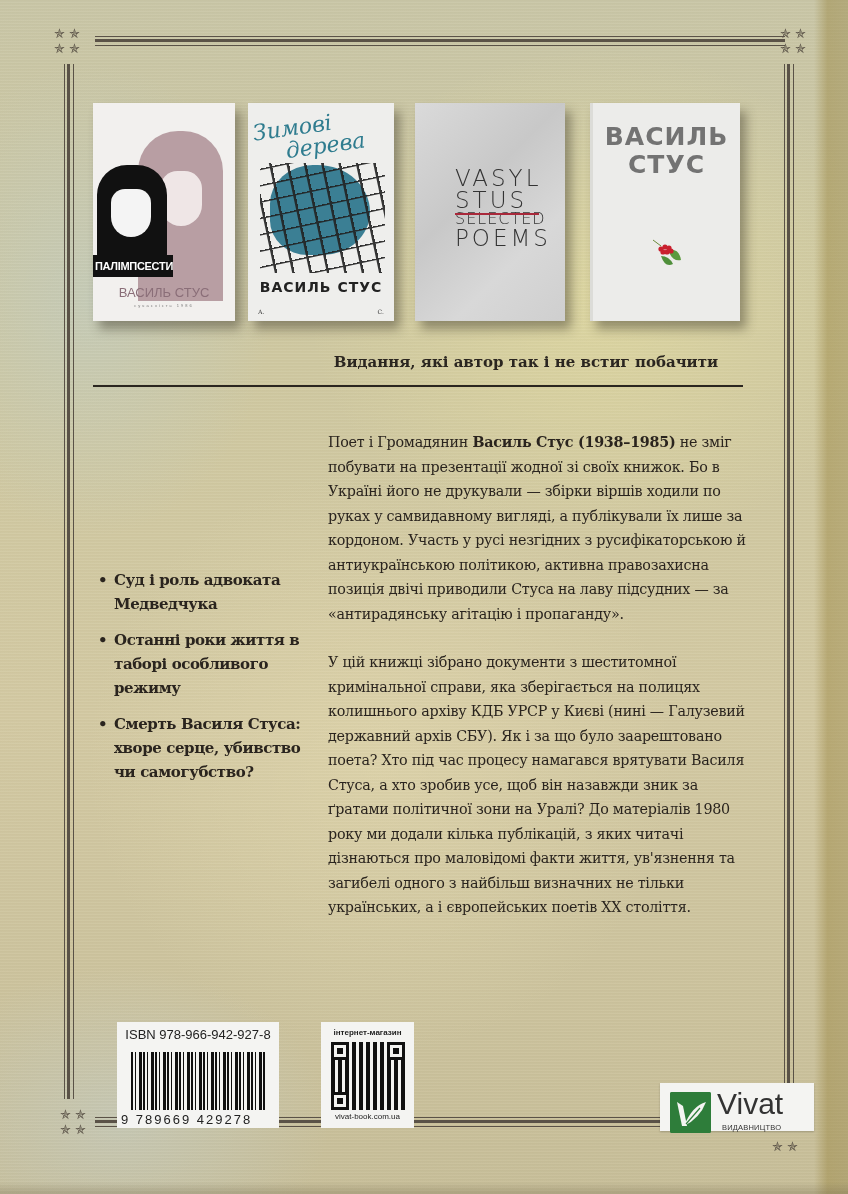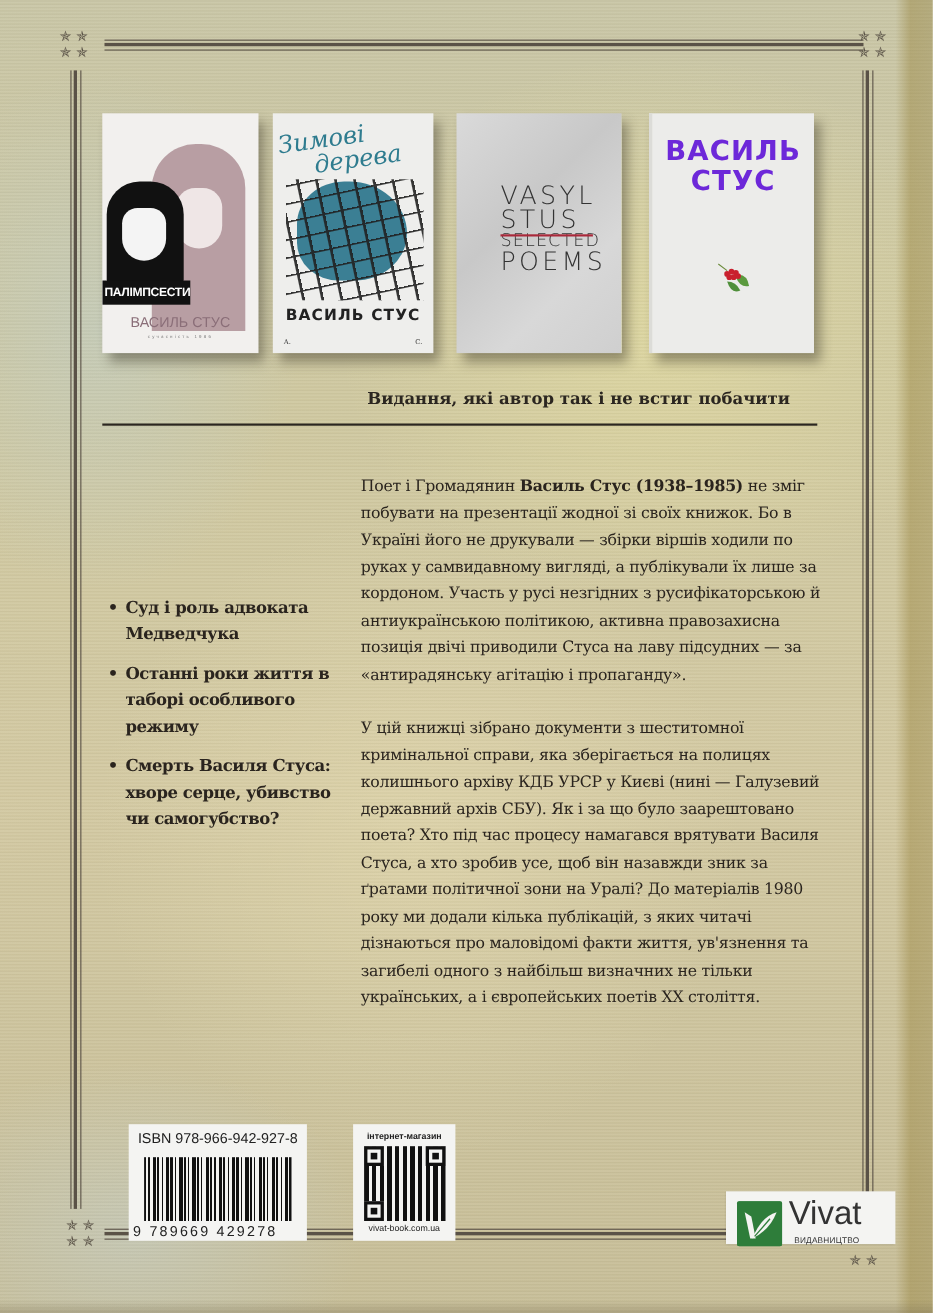--- a/index.html
+++ b/index.html
@@ -107,42 +107,42 @@
     position: absolute; left: 40px; top: 64px; width: 100px;
     font-family: "DejaVu Sans", sans-serif; color: #333; font-size: 23px; line-height: 22px;
     letter-spacing: 3px; font-weight: 200;
   }
   .b3-text .sel { font-size: 16px; letter-spacing: 1px; line-height: 16px; }
   .b3-redline {
     position: absolute; left: 40px; top: 110px; width: 84px; height: 2px; background: #a9283a;
   }
   .b4-title {
     position: absolute; left: 0; top: 20px; width: 100%; text-align: center;
-    font-family: "DejaVu Sans", sans-serif; font-weight: bold; color: #6d28d9; font-size: 25px; line-height: 28px;
+    font-family: "DejaVu Sans", sans-serif; font-weight: bold; color: #737373; font-size: 25px; line-height: 28px;
     letter-spacing: 1px;
   }
   .b4-berry {
     position: absolute; left: 58px; top: 135px; width: 32px; height: 30px;
   }
   
   .caption {
     position: absolute; left: 316px; top: 353px; width: 420px; text-align: center;
     font-family: "DejaVu Serif", serif; font-weight: bold; font-size: 15px; color: #2b2620;
   }
   .caption-rule { position: absolute; left: 93px; top: 385px; width: 650px; height: 2px; background: #2b2620; }
   
   .main-text {
     position: absolute; left: 328px; top: 430px; width: 420px;
     font-family: "DejaVu Serif", serif; font-size: 14.3px; line-height: 24.5px; color: #2a241e;
     letter-spacing: -0.25px;
   }
   .main-text p { margin-bottom: 24px; }
   .main-text b { font-weight: bold; }
   .bullets {
-    position: absolute; left: 98px; top: 540px; width: 205px;
+    position: absolute; left: 98px; top: 568px; width: 205px;
     font-family: "DejaVu Serif", serif; font-weight: bold; font-size: 15px; line-height: 24px; color: #2a241e;
     list-style: none; letter-spacing: -0.4px;
   }
   .bullets li { position: relative; padding-left: 16px; margin-bottom: 12px; }
   .bullets li::before { content: "•"; position: absolute; left: 0; top: 0; }
   
   .isbn-box {
     position: absolute; left: 117px; top: 1022px; width: 162px; height: 106px; background: #f4f4f2;
   }
   .isbn-label {

